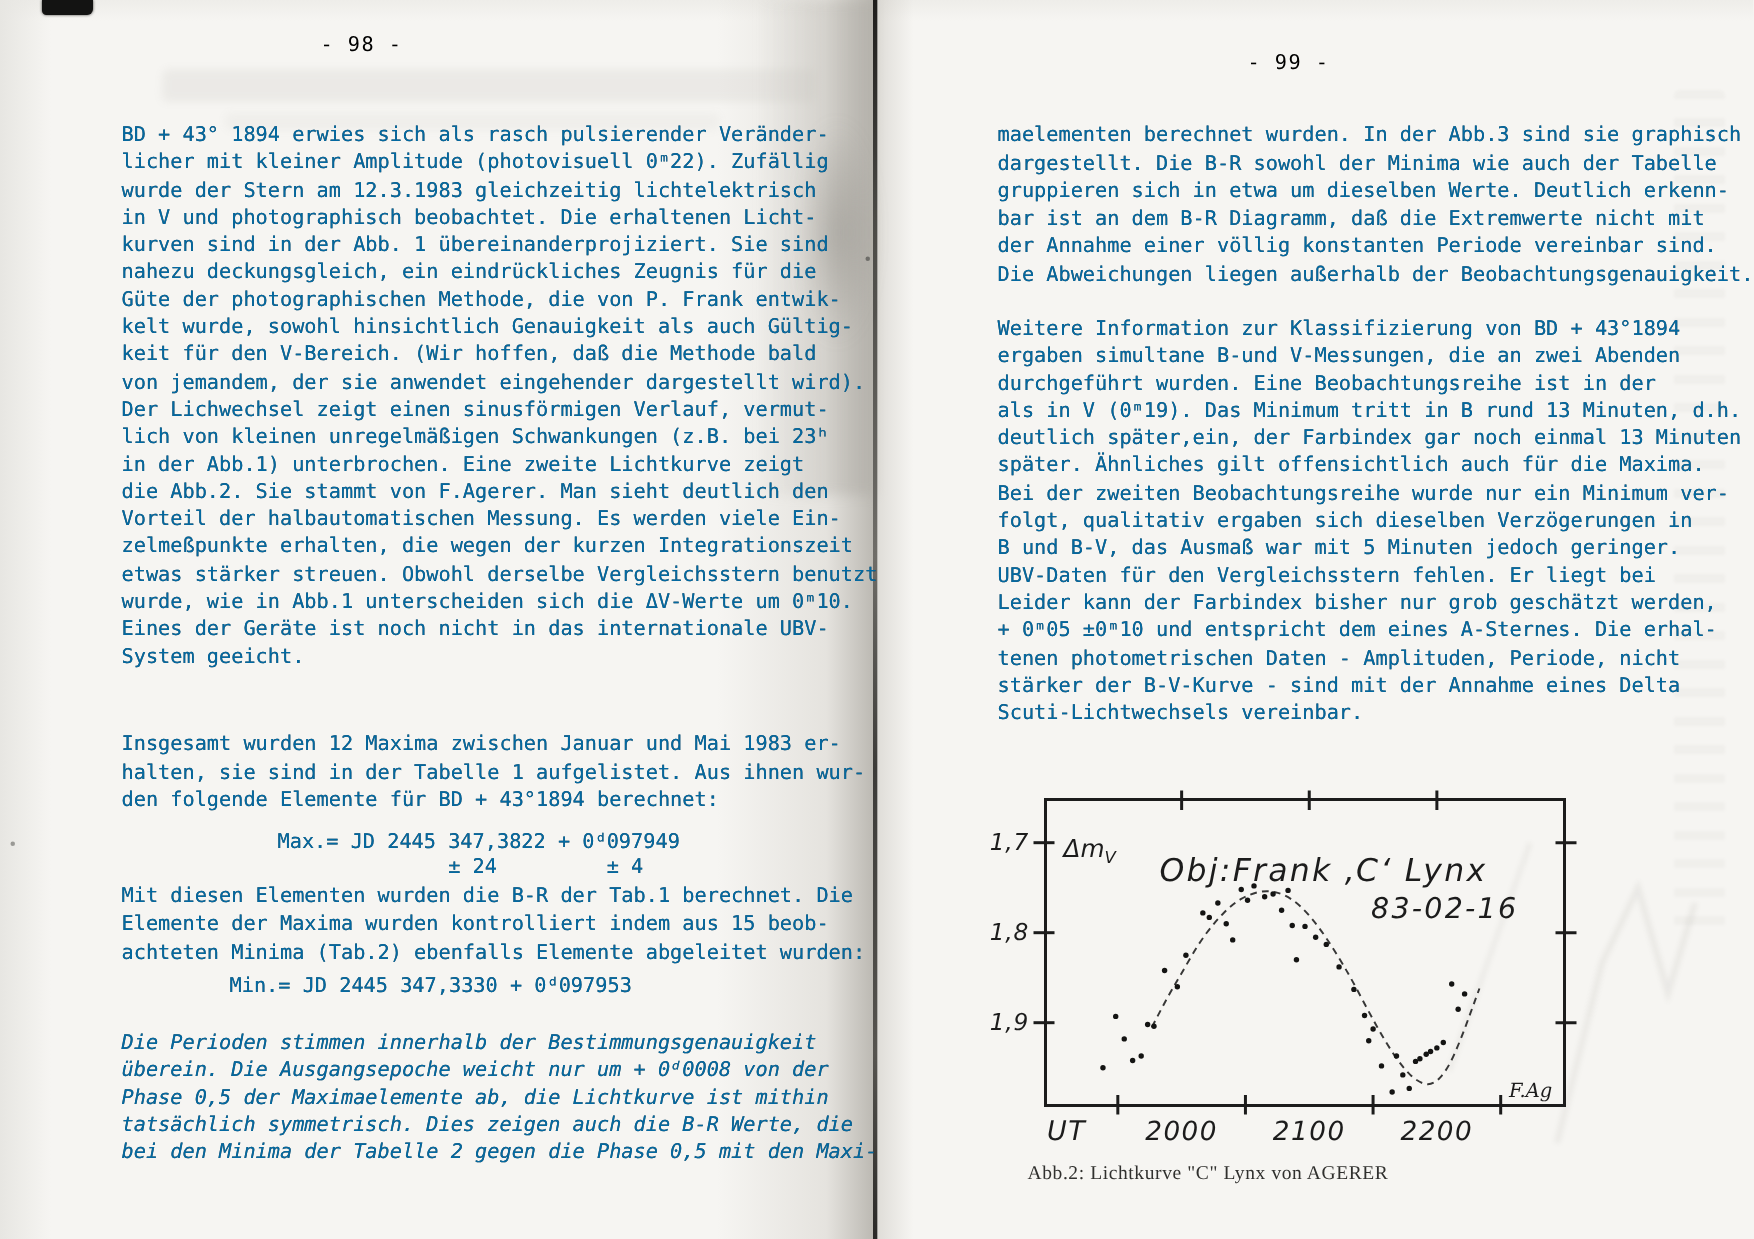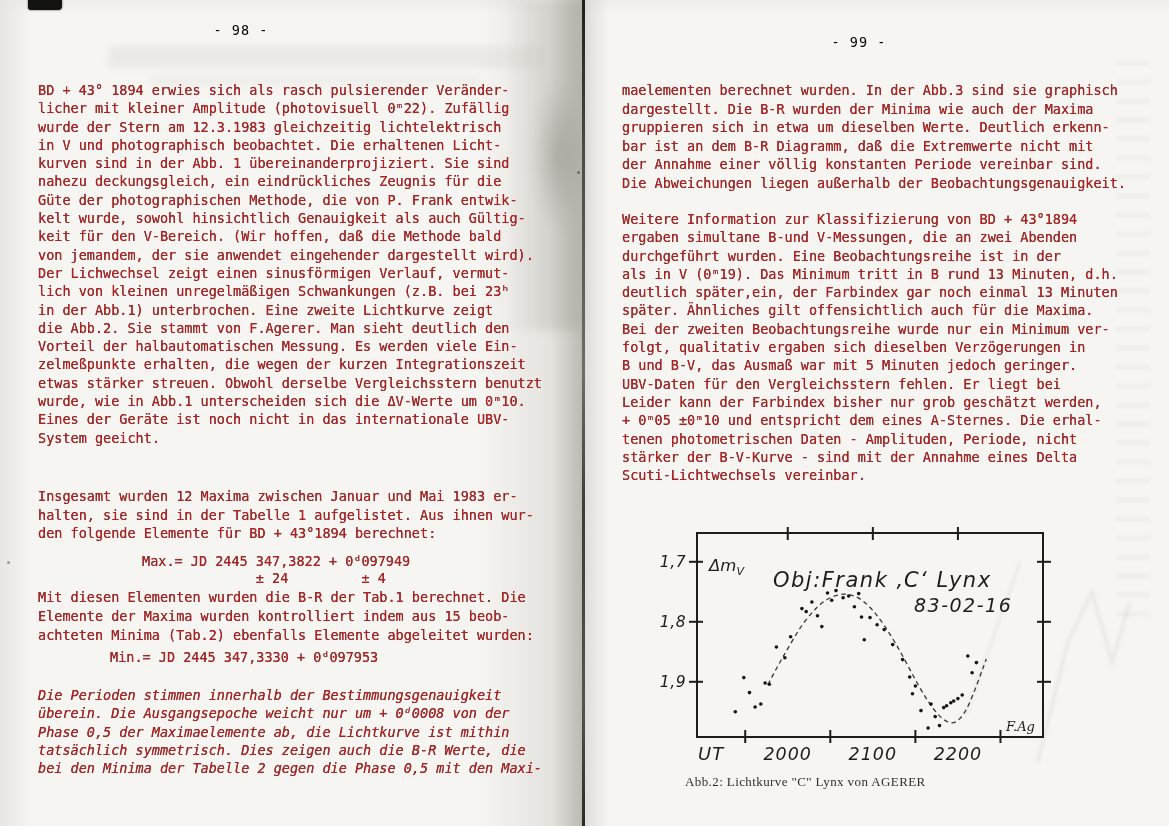--- a/index.html
+++ b/index.html
@@ -34,21 +34,21 @@
   .ghost{position:absolute;background:#8e8b83;filter:blur(3px);border-radius:4px;}
   #ghost1{left:108px;top:46px;width:436px;height:22px;opacity:.10;transform:skewX(-2deg);}
   #ghost2{left:150px;top:75px;width:330px;height:12px;opacity:.06;}
   #ghost3{left:1116px;top:60px;width:34px;height:560px;opacity:.045;
     background:repeating-linear-gradient(180deg,#77756e 0 6px,rgba(0,0,0,0) 6px 19px);filter:blur(1px);}
   
   .pagenum{position:absolute;width:110px;text-align:center;font-size:13.5px;color:#000000;
     letter-spacing:1px;white-space:pre;}
   #lp-num{left:186px;top:22px;}
   #rp-num{left:804px;top:34px;}
-  .block{position:absolute;color:#b91c1c;}
+  .block{position:absolute;color:#0369a1;margin-left:43px;}
   .tline{white-space:pre;font-size:13.5px;text-shadow:0 0 .4px rgba(45,45,43,.85);}
   #lp-p1{left:38px;top:81px;}   #lp-p1 .tline{line-height:18.3px;}
   #lp-p2{left:38px;top:487px;}  #lp-p2 .tline{line-height:18.5px;}
   #lp-f1{left:110px;top:553px;} #lp-f1 .tline{line-height:16.5px;padding-left:32px;}
   #lp-p3{left:38px;top:588px;}  #lp-p3 .tline{line-height:19px;}
   #lp-f2{left:110px;top:650px;} #lp-f2 .tline{line-height:15.5px;}
   #lp-p4{left:38px;top:686px;}  #lp-p4 .tline{line-height:18.3px;font-style:italic;}
   #rp-p1{left:622px;top:81px;}  #rp-p1 .tline{line-height:18.6px;}
   #rp-p2{left:622px;top:210px;} #rp-p2 .tline{line-height:18.3px;}
   #fig-caption{position:absolute;left:685px;top:774px;
@@ -122,21 +122,21 @@
         <div class="tline">Phase 0,5 der Maximaelemente ab, die Lichtkurve ist mithin</div>
         <div class="tline">tatsächlich symmetrisch. Dies zeigen auch die B-R Werte, die</div>
         <div class="tline">bei den Minima der Tabelle 2 gegen die Phase 0,5 mit den Maxi-</div>
       </div>
   </div>
 
   <div>
     <div id="rp-num" class="pagenum">- 99 -</div>
     <div id="rp-p1" class="block">
         <div class="tline">maelementen berechnet wurden. In der Abb.3 sind sie graphisch</div>
-        <div class="tline">dargestellt. Die B-R wurden der Minima wie auch der Maxima</div>
+        <div class="tline">dargestellt. Die B-R sowohl der Minima wie auch der Tabelle</div>
         <div class="tline">gruppieren sich in etwa um dieselben Werte. Deutlich erkenn-</div>
         <div class="tline">bar ist an dem B-R Diagramm, daß die Extremwerte nicht mit</div>
         <div class="tline">der Annahme einer völlig konstanten Periode vereinbar sind.</div>
         <div class="tline">Die Abweichungen liegen außerhalb der Beobachtungsgenauigkeit.</div>
       </div>
     <div id="rp-p2" class="block">
         <div class="tline">Weitere Information zur Klassifizierung von BD + 43°1894</div>
         <div class="tline">ergaben simultane B-und V-Messungen, die an zwei Abenden</div>
         <div class="tline">durchgeführt wurden. Eine Beobachtungsreihe ist in der</div>
         <div class="tline">als in V (0ᵐ19). Das Minimum tritt in B rund 13 Minuten, d.h.</div>

